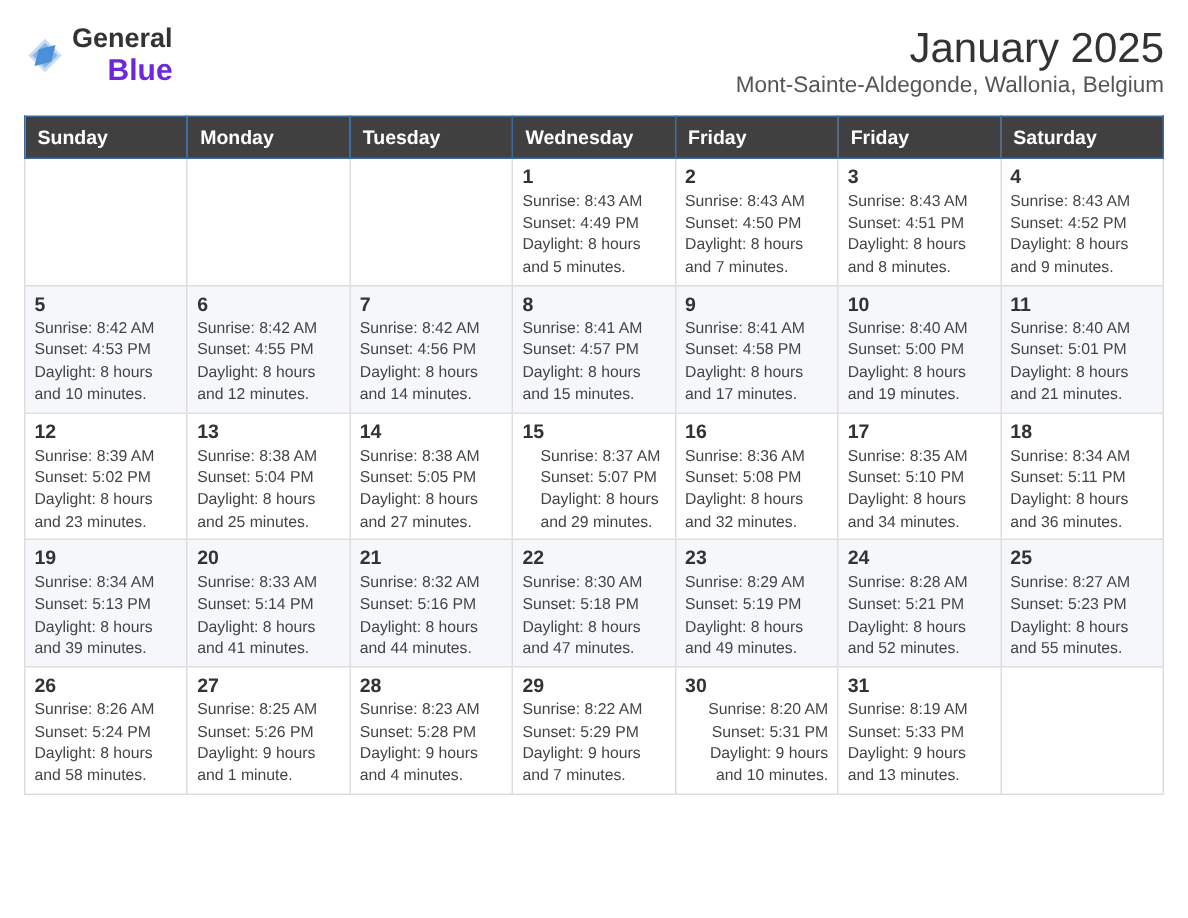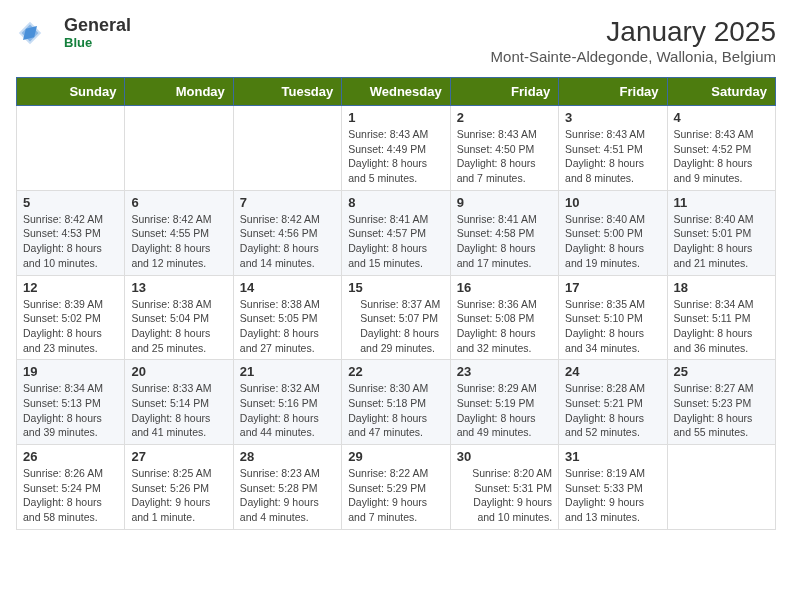--- a/index.html
+++ b/index.html
@@ -12,36 +12,37 @@
     }
     .header {
       display: flex;
       align-items: flex-start;
       justify-content: space-between;
       margin-bottom: 12px;
     }
     .logo {
       display: flex;
       align-items: center;
-      gap: 20px;
+      gap: 4px;
+      text-align: right;
     }
     .logo-text {
       display: flex;
       flex-direction: column;
       line-height: 1.1;
     }
     .logo-general {
       font-size: 18px;
       font-weight: bold;
       color: #333;
     }
     .logo-blue {
-      font-size: 13px;
+      font-size: 20px;
       font-weight: bold;
-      color: #15803d;
+      color: #6d28d9;
     }
     .logo-icon {
       width: 28px;
       height: 28px;
     }
     .title-block {
       text-align: right;
     }
     .month-title {
       font-size: 28px;
@@ -51,23 +52,23 @@
     .subtitle {
       font-size: 15px;
       color: #555;
     }
     .calendar {
       width: 100%;
       border-collapse: collapse;
       border: 1px solid #ccc;
     }
     .calendar th {
-      background: #4d7c0f;
+      background: #404040;
       color: #fff;
-      text-align: right;
+      text-align: left;
       padding: 6px 8px;
       font-size: 13px;
       font-weight: bold;
       border: 1px solid #3a6aa0;
     }
     .calendar td {
       border: 1px solid #ddd;
       vertical-align: top;
       padding: 4px 6px;
       width: calc(100% / 7);

